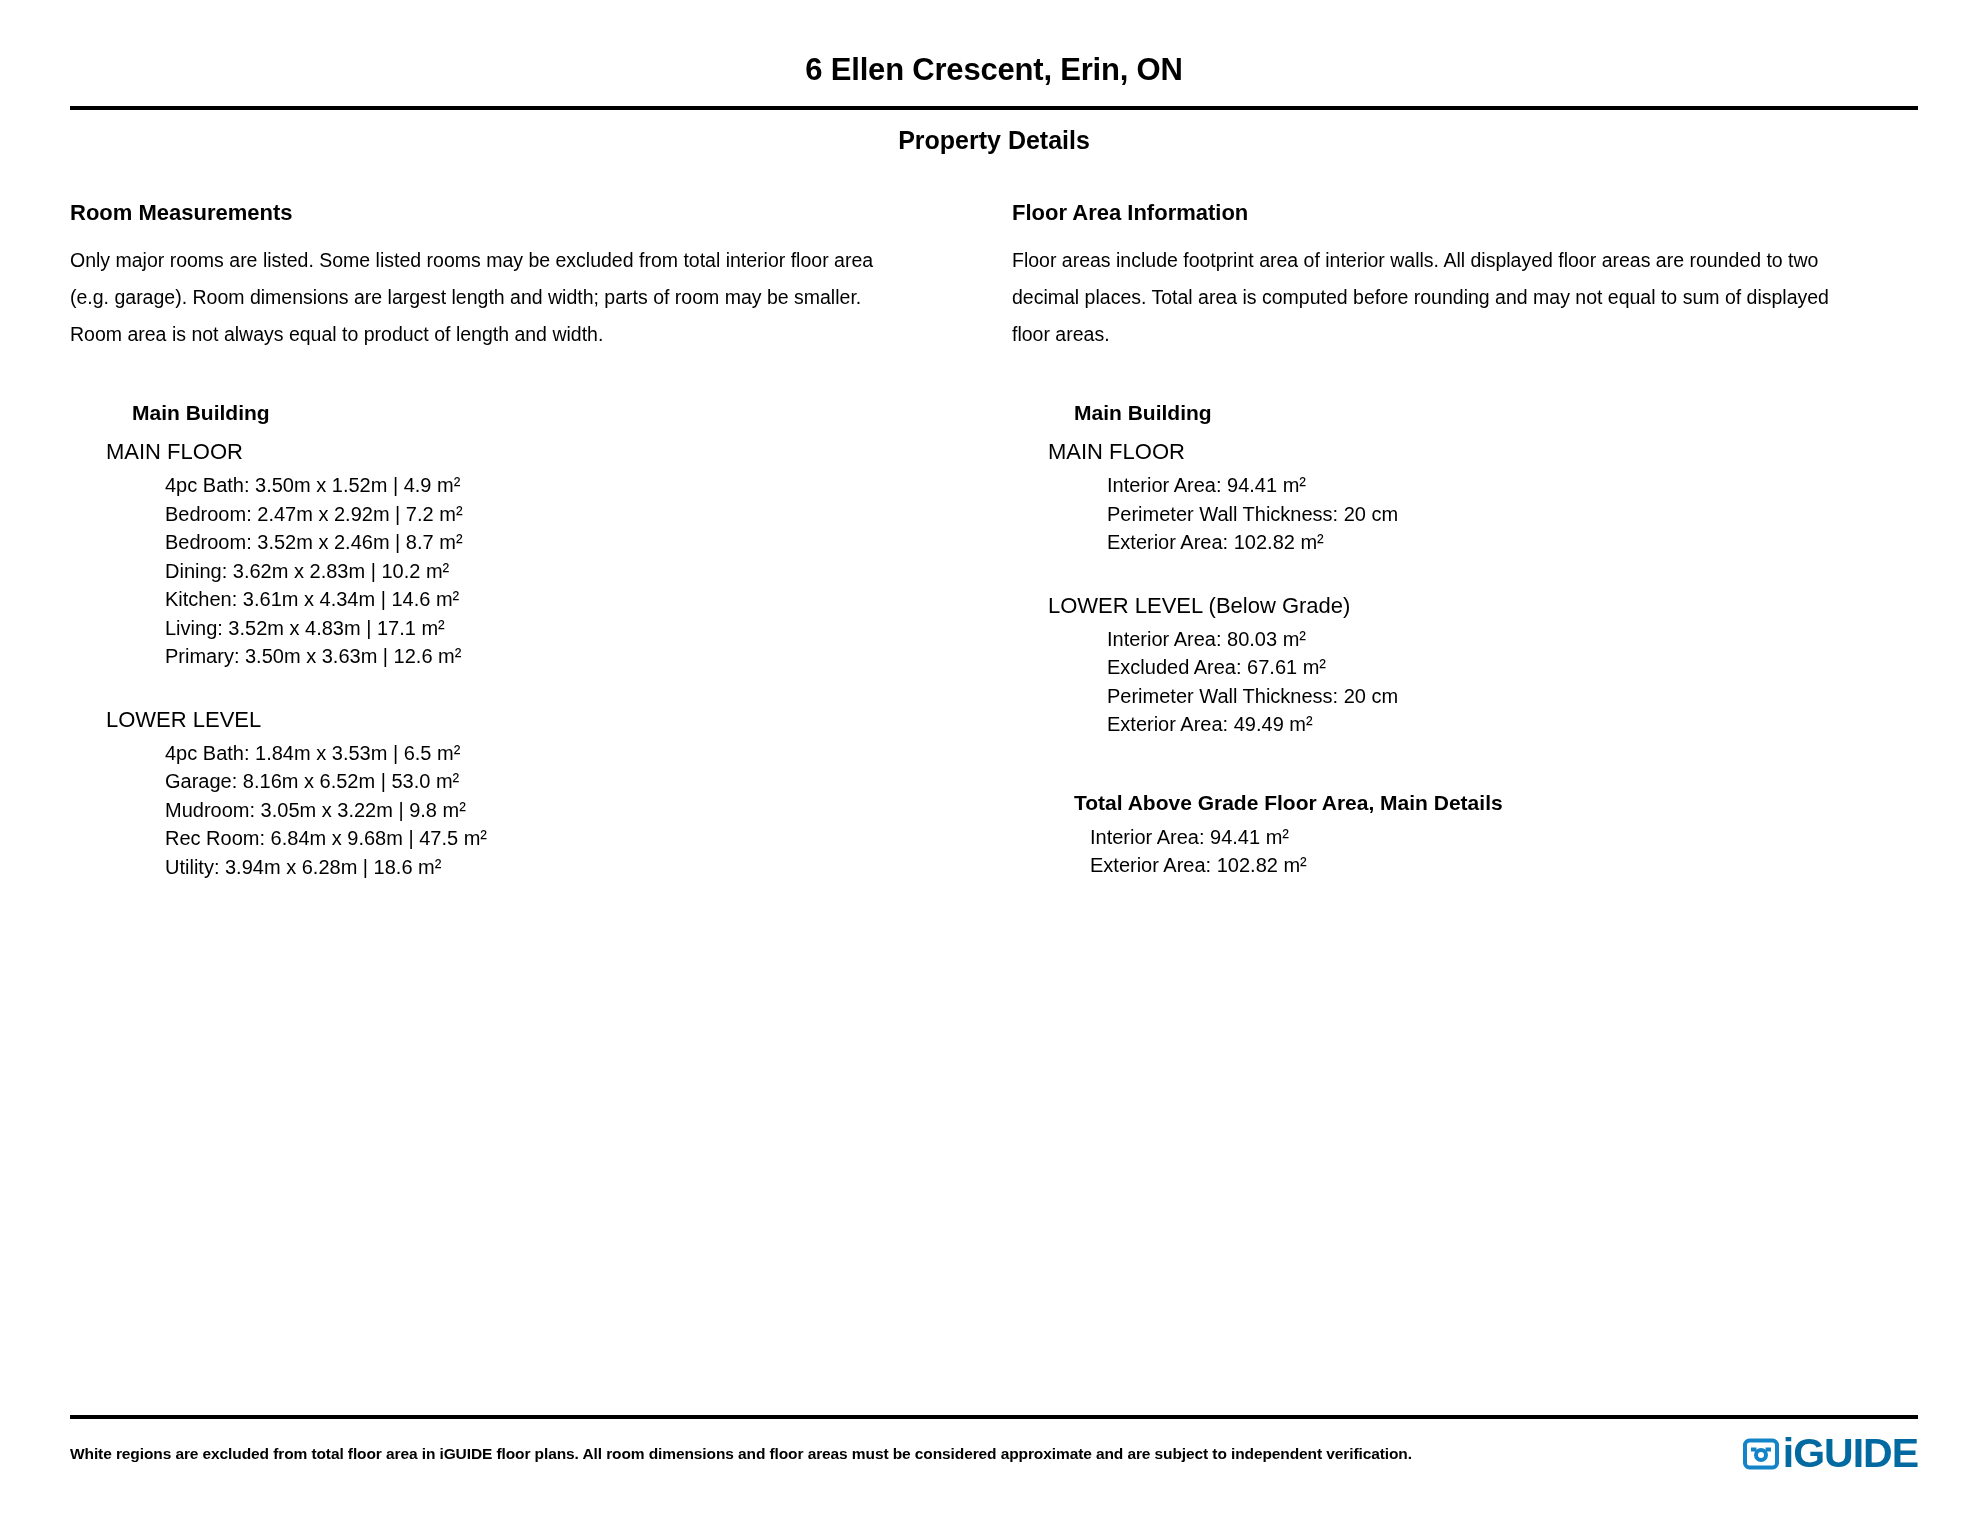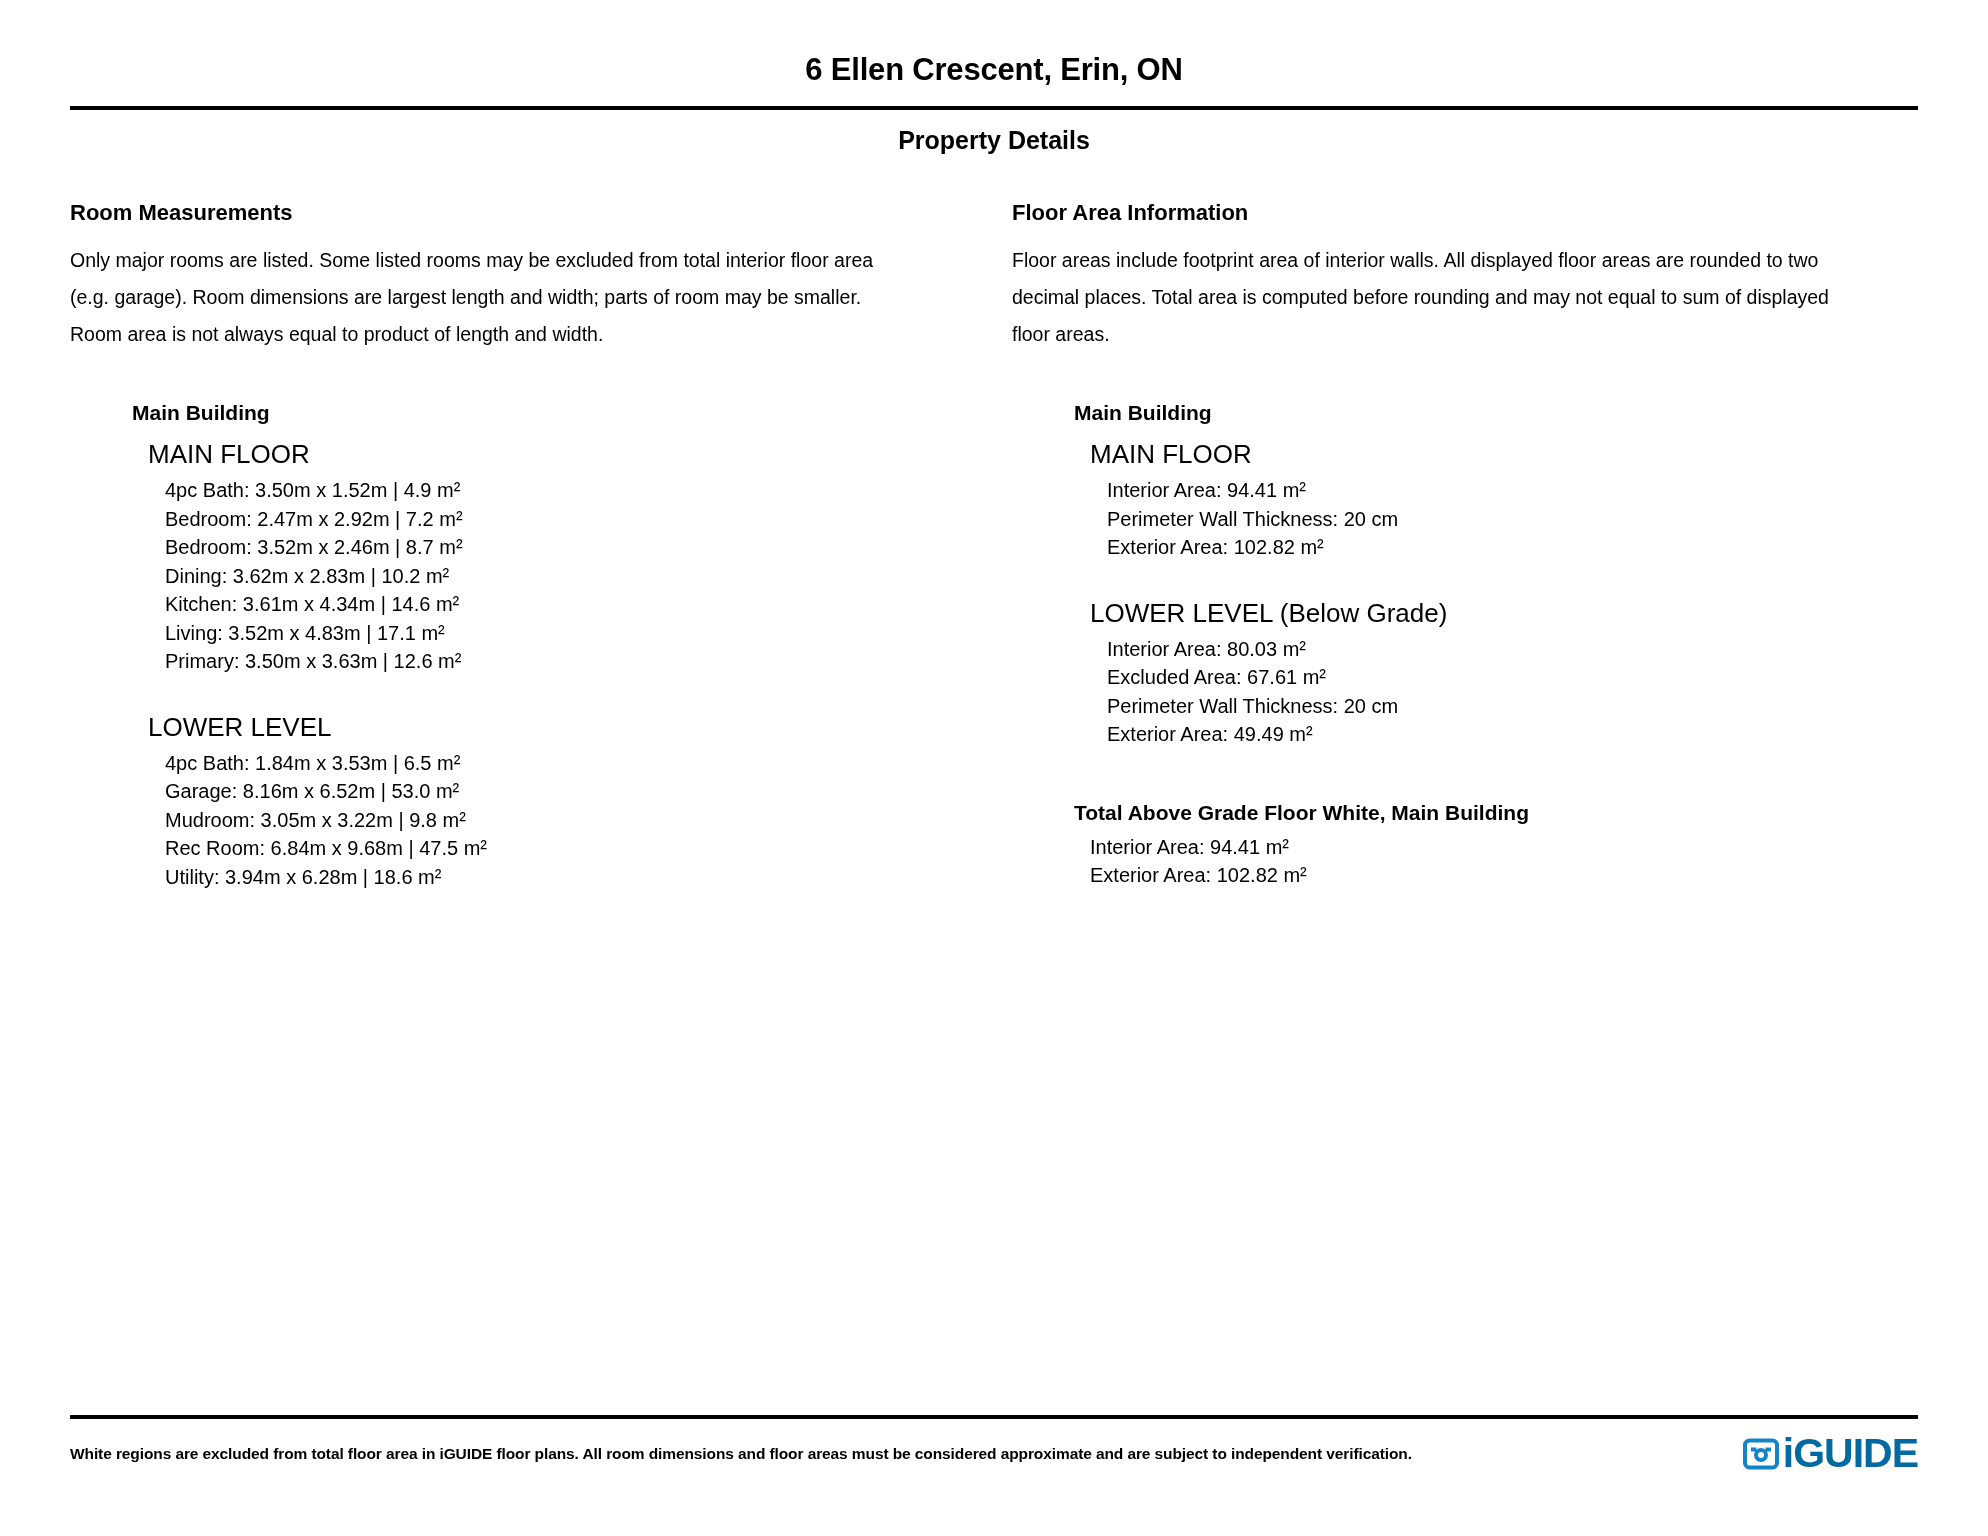--- a/index.html
+++ b/index.html
@@ -77,22 +77,22 @@
   .building-name {
     font-size: 21px;
     font-weight: bold;
     margin-left: 62px;
     margin-bottom: 8px;
   }
   .floor-block {
     margin-top: 14px;
   }
   .floor-name {
-    font-size: 26px;
-    margin-left: 78px;
+    font-size: 22px;
+    margin-left: 36px;
     margin-bottom: 6px;
   }
   .detail-line {
     font-size: 20px;
     line-height: 28.5px;
     margin-left: 95px;
   }
   .totals-block {
     margin-top: 52px;
   }
@@ -208,21 +208,21 @@
         <div class="floor-block" style="margin-top:36px;">
           <div class="floor-name">LOWER LEVEL (Below Grade)</div>
           <div class="detail-line">Interior Area: 80.03 m²</div>
           <div class="detail-line">Excluded Area: 67.61 m²</div>
           <div class="detail-line">Perimeter Wall Thickness: 20 cm</div>
           <div class="detail-line">Exterior Area: 49.49 m²</div>
         </div>
       </div>
 
       <div class="totals-block">
-        <div class="totals-title">Total Above Grade Floor White, Main Building</div>
+        <div class="totals-title">Total Above Grade Floor Area, Main Details</div>
         <div class="totals-line">Interior Area: 94.41 m²</div>
         <div class="totals-line">Exterior Area: 102.82 m²</div>
       </div>
     </div>
 
   </div>
 
   <div class="footer">
     <div class="footer-rule"></div>
     <div class="footer-row">

